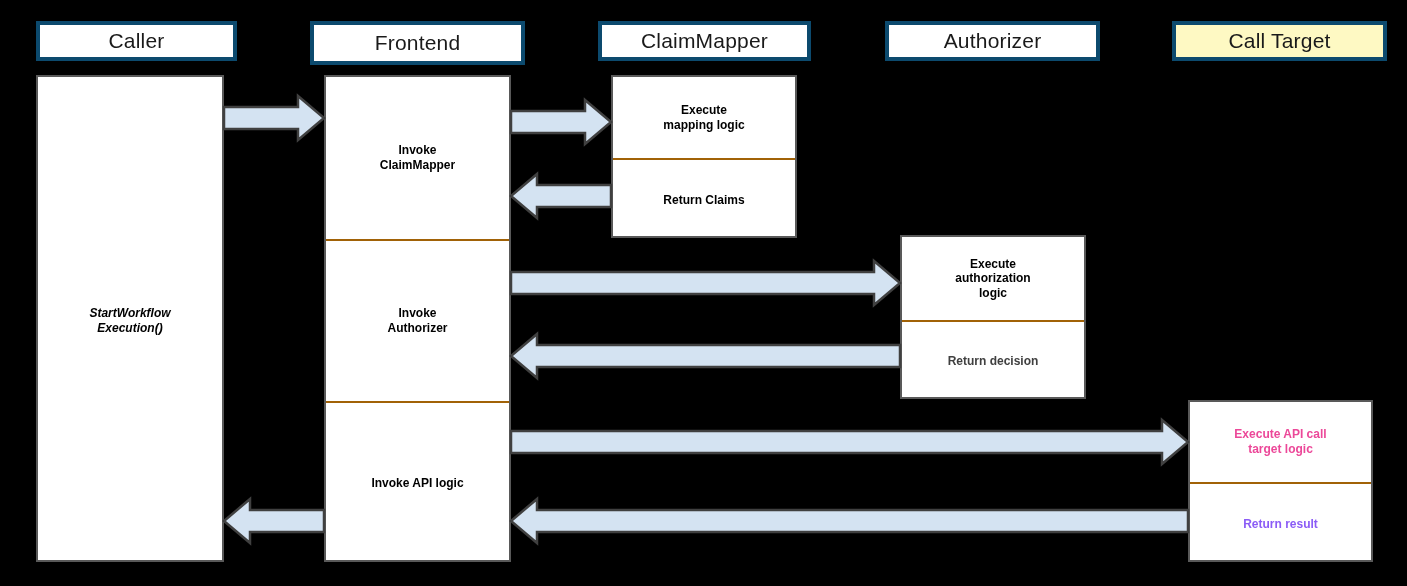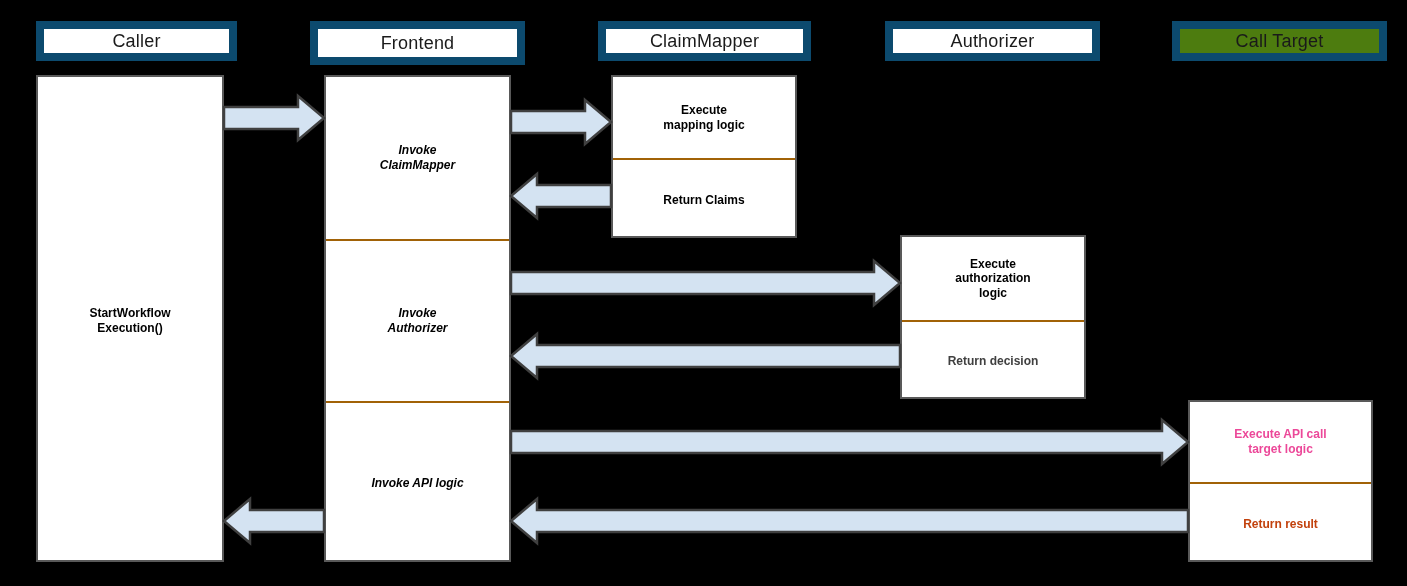--- a/index.html
+++ b/index.html
@@ -4,23 +4,23 @@
 <style>
   html,body{margin:0;padding:0;}
   body{
     width:1407px;height:586px;background:#000000;
     font-family:"Liberation Sans","DejaVu Sans",sans-serif;
     overflow:hidden;position:relative;
   }
   #canvas{position:absolute;left:0;top:0;width:1407px;height:586px;}
 
   .lifeline-head{
-    position:absolute;background:#ffffff;border:8px solid #0c4a6e;
+    position:absolute;background:#ffffff;border:4px solid #0c4a6e;
     display:flex;align-items:center;justify-content:center;
-    font-size:18px;font-weight:400;color:#1a1a1a;letter-spacing:.2px;
+    font-size:21px;font-weight:400;color:#1a1a1a;letter-spacing:.2px;
     box-sizing:border-box;
   }
 
   .activation{
     position:absolute;background:#ffffff;border:2px solid #595959;
     box-sizing:border-box;
   }
   .seg{
     position:absolute;left:0;width:100%;
     display:flex;align-items:center;justify-content:center;
@@ -34,40 +34,40 @@
   .arrow svg{display:block;overflow:visible;}
 </style>
 </head>
 <body>
 
 <div id="canvas">
     <div class="lifeline-head" style="left: 36px; top: 21px; width: 201px; height: 40px; background: rgb(255, 255, 255);">Caller</div>
     <div class="lifeline-head" style="left: 310px; top: 21px; width: 215px; height: 44px; background: rgb(255, 255, 255);">Frontend</div>
     <div class="lifeline-head" style="left: 598px; top: 21px; width: 213px; height: 40px; background: rgb(255, 255, 255);">ClaimMapper</div>
     <div class="lifeline-head" style="left: 885px; top: 21px; width: 215px; height: 40px; background: rgb(255, 255, 255);">Authorizer</div>
-    <div class="lifeline-head" style="left: 1172px; top: 21px; width: 215px; height: 40px; background: #4d7c0f;">Call Target</div>
+    <div class="lifeline-head" style="left: 1172px; top: 21px; width: 215px; height: 40px; background: #fef9c3;">Call Target</div>
     <div class="activation" style="left: 36px; top: 75px; width: 188px; height: 487px; background: rgb(255, 255, 255); border-color: rgb(89, 89, 89);">
-      <div class="seg" style="top: 0px; height: 487px; color: rgb(0, 0, 0);">StartWorkflow<br>Execution()</div>
+      <div class="seg" style="top: 0px; height: 487px; color: rgb(0, 0, 0); font-style: italic;">StartWorkflow<br>Execution()</div>
     </div>
-    <div class="activation" style="left: 324px; top: 75px; width: 187px; height: 487px; background: rgb(255, 255, 255); border-color: rgb(89, 89, 89); font-style: italic;">
+    <div class="activation" style="left: 324px; top: 75px; width: 187px; height: 487px; background: rgb(255, 255, 255); border-color: rgb(89, 89, 89);">
       <div class="seg" style="top: 0px; height: 162px; color: rgb(0, 0, 0);">Invoke<br>ClaimMapper</div>
       <div class="seg divider-top" style="top: 162px; height: 162px; color: rgb(0, 0, 0);">Invoke<br>Authorizer</div>
       <div class="seg divider-top" style="top: 324px; height: 163px; color: rgb(0, 0, 0);">Invoke API logic</div>
     </div>
     <div class="activation" style="left: 611px; top: 75px; width: 186px; height: 163px; background: rgb(255, 255, 255); border-color: rgb(89, 89, 89);">
       <div class="seg" style="top: 0px; height: 81px; color: rgb(0, 0, 0);">Execute<br>mapping logic</div>
       <div class="seg divider-top" style="top: 81px; height: 82px; color: rgb(0, 0, 0);">Return Claims</div>
     </div>
     <div class="activation" style="left: 900px; top: 235px; width: 186px; height: 164px; background: rgb(255, 255, 255); border-color: rgb(89, 89, 89);">
       <div class="seg" style="top: 0px; height: 83px; color: rgb(0, 0, 0);">Execute<br>authorization<br>logic</div>
       <div class="seg divider-top" style="top: 83px; height: 81px; color: #404040;">Return decision</div>
     </div>
     <div class="activation" style="left: 1188px; top: 400px; width: 185px; height: 162px; background: rgb(255, 255, 255); border-color: rgb(89, 89, 89);">
       <div class="seg" style="top: 0px; height: 80px; color: #ec4899;">Execute API call<br>target logic</div>
-      <div class="seg divider-top" style="top: 80px; height: 82px; color: #c2410c;">Return result</div>
+      <div class="seg divider-top" style="top: 80px; height: 82px; color: #8b5cf6;">Return result</div>
     </div>
     <div class="arrow" style="left: 224px; top: 96px; width: 100px; height: 44px;">
       <svg width="100" height="44" viewBox="0 0 100 44">
         <polygon points="0,11 74,11 74,0 100,22 74,44 74,33 0,33" fill="#d4e3f2" stroke="#404040" stroke-width="2.5" stroke-linejoin="miter"></polygon>
       </svg>
     </div>
     <div class="arrow" style="left: 511px; top: 100px; width: 100px; height: 44px;">
       <svg width="100" height="44" viewBox="0 0 100 44">
         <polygon points="0,11 74,11 74,0 100,22 74,44 74,33 0,33" fill="#d4e3f2" stroke="#404040" stroke-width="2.5" stroke-linejoin="miter"></polygon>
       </svg>

